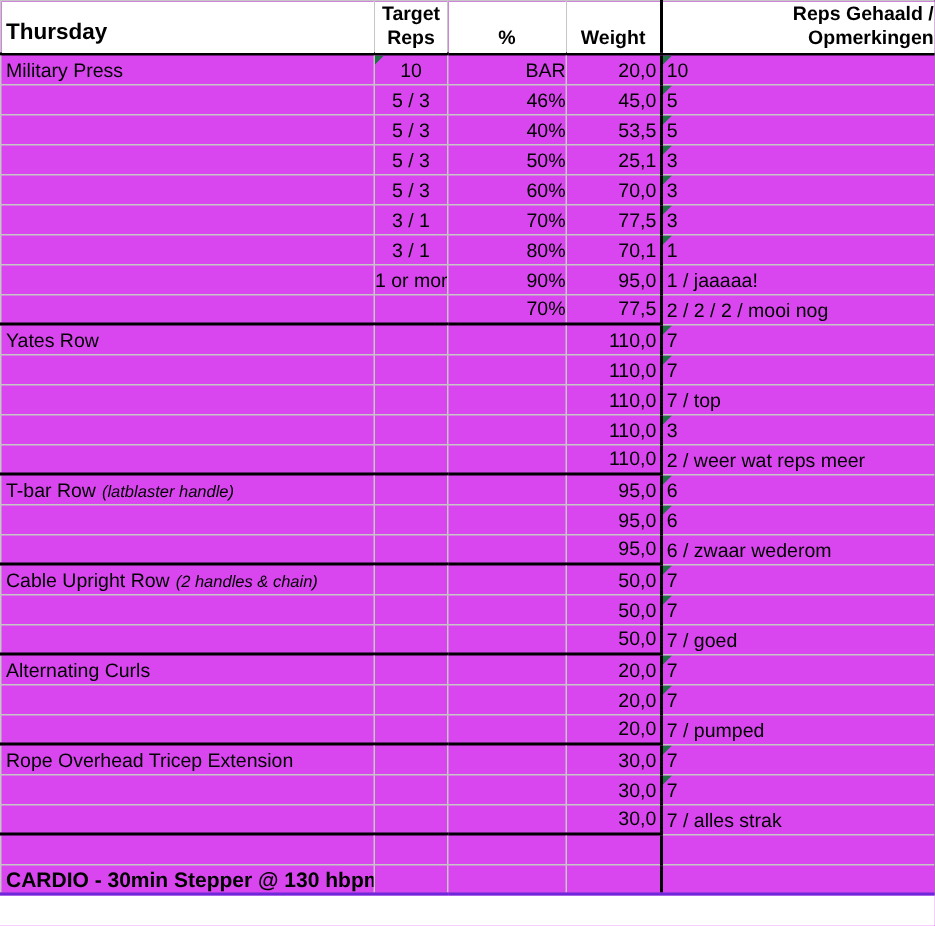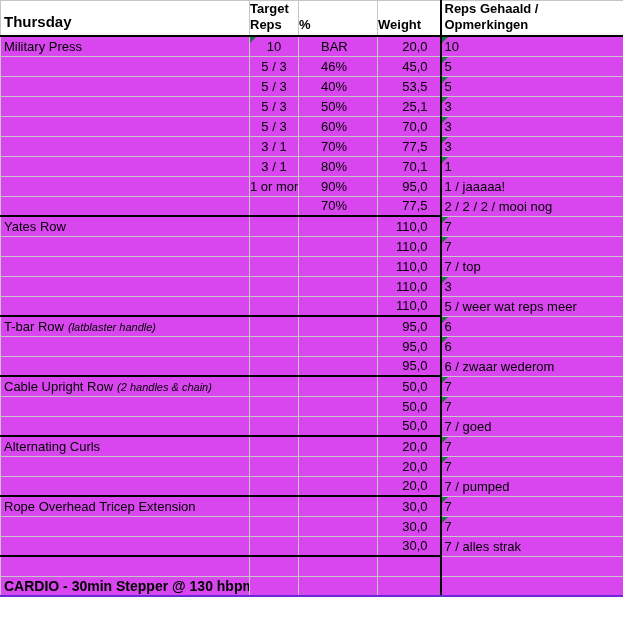--- a/index.html
+++ b/index.html
@@ -31,39 +31,39 @@
   thead tr { height: 34px; }
   tbody tr { height: 20px; }
 
   
   thead th { border-bottom: 2px solid #000000; background: #fff; font-weight: bold; }
   th.h-day {
     text-align: left; vertical-align: bottom;
     font-size: 15px; padding: 0 0 5px 3px;
   }
   th.h-target, th.h-pct, th.h-weight {
-    text-align: left; vertical-align: bottom;
+    text-align: center; vertical-align: bottom;
     font-size: 13px; line-height: 16px; padding-bottom: 2px;
     white-space: pre-line;
   }
   th.h-reps {
     text-align: left; vertical-align: bottom;
     font-size: 13px; line-height: 16px; padding: 0 0 2px 3px;
     white-space: pre-line;
   }
 
   
-  th.h-reps, td.c-reps { border-left: 2px solid #000000; border-right: 2px solid #000000; }
+  th.h-reps, td.c-reps { border-left: 2px solid #000000; border-right: 2px solid #000000; text-align: right; }
 
   
   td { font-size: 13px; vertical-align: middle; }
   td.c-ex     { text-align: left;  padding-left: 3px; }
   td.c-target { text-align: center; }
-  td.c-pct    { text-align: left; padding-left: 22px; }
-  td.c-weight { text-align: right; padding-right: 12px; }
+  td.c-pct    { text-align: right; padding-left: 22px; }
+  td.c-weight { text-align: right; padding-right: 2px; }
   td.c-reps   { text-align: left;  padding-left: 3px; }
 
   span.exnote { font-style: italic; font-size: 11px; margin-left: 4px; margin-top: 37px; }
 
   
   tr.sec td.c-ex, tr.sec td.c-target, tr.sec td.c-pct, tr.sec td.c-weight {
     border-top: 2px solid #000000;
   }
 
   
@@ -189,21 +189,21 @@
         <td class="c-target"></td>
         <td class="c-pct"></td>
         <td class="c-weight"><span>110,0</span></td>
         <td class="c-reps"><span>3</span><span class="tri"></span></td>
       </tr>
       <tr>
         <td class="c-ex"></td>
         <td class="c-target"></td>
         <td class="c-pct"></td>
         <td class="c-weight"><span>110,0</span></td>
-        <td class="c-reps"><span>5 / weer wat reps meer</span></td>
+        <td class="c-reps"><span>2 / weer wat reps meer</span></td>
       </tr>
       <tr class="sec">
         <td class="c-ex"><span>T-bar Row</span><span class="exnote">(latblaster handle)</span></td>
         <td class="c-target"></td>
         <td class="c-pct"></td>
         <td class="c-weight"><span>95,0</span></td>
         <td class="c-reps"><span>6</span><span class="tri"></span></td>
       </tr>
       <tr>
         <td class="c-ex"></td>

